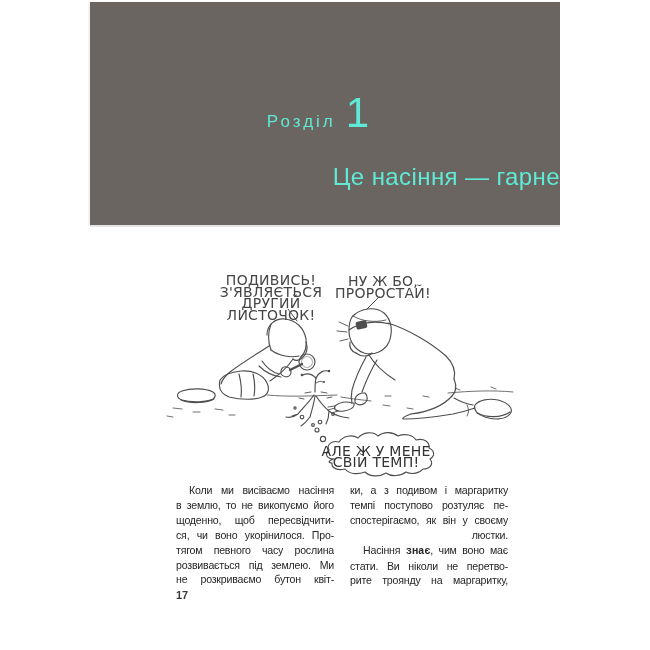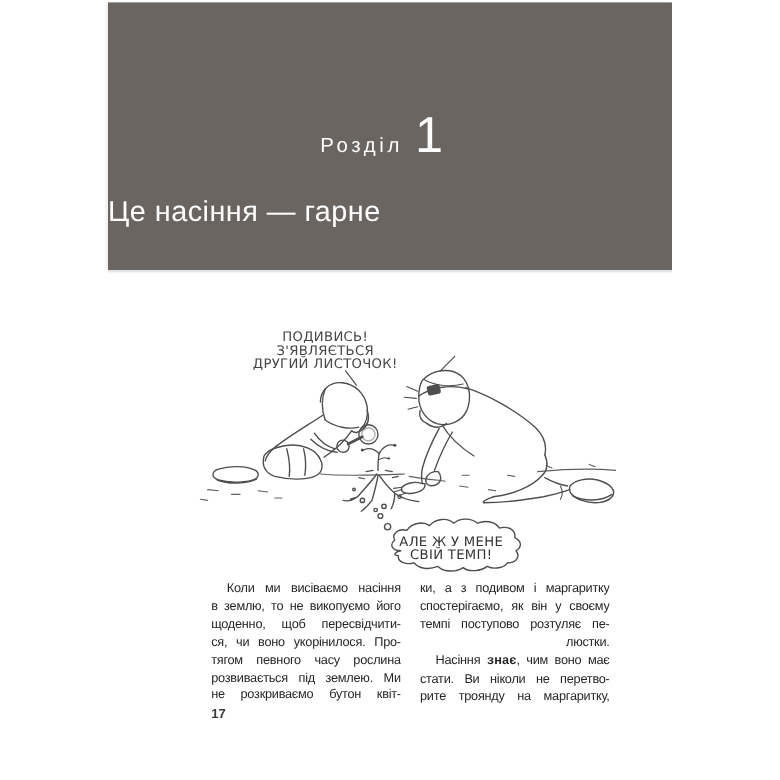--- a/index.html
+++ b/index.html
@@ -10,29 +10,29 @@
 
   
   .chapter-header {
     position:absolute; left:90px; top:2px; width:470px; height:223px;
     background:#6a6561; color:#f3f0ea;
     box-shadow:0 2px 0 rgba(0,0,0,0.10), -2px 0 0 rgba(0,0,0,0.05);
   }
   .chapter-row { position:absolute; top:90px; left:0; width:100%; text-align:center; padding-right:14px; box-sizing:border-box; }
   .chapter-word { font-size:17px; letter-spacing:3px; font-weight:400; line-height:1; vertical-align:baseline; }
   .chapter-num  { font-size:42px; font-weight:300; line-height:1; margin-left:10px; vertical-align:baseline; }
-  .chapter-title { position:absolute; top:161px; left:0; width:100%; text-align:left;
+  .chapter-title { position:absolute; top:161px; left:0; width:100%; text-align:right;
     font-size:24px; font-weight:400; letter-spacing:0.4px; }
 
   
   .figure { position:absolute; left:155px; top:262px; width:370px; height:215px; }
   .figure svg { position:absolute; left:0; top:0; }
   .caption, .bubble-text {
     position:absolute; text-align:center; color:#454545;
-    font-family:"DejaVu Sans",sans-serif; font-size:11px; letter-spacing:0.25px;
+    font-family:"DejaVu Sans",sans-serif; font-size:14px; letter-spacing:0.25px;
   }
   .caption-left  { left:48px;  top:13px;  width:136px; line-height:11.5px; }
   .caption-right { left:180px; top:14px;  width:96px;  line-height:11.5px; }
   .bubble-text   { left:161px; top:184px; width:120px; line-height:11px; color:#333; }
 
   
   .body-text {
     position:absolute; left:176px; top:483px; width:332px;
     display:flex; gap:16px; color:#262626;
     font-size:10.6px; line-height:14.9px; letter-spacing:-0.2px;
@@ -46,21 +46,21 @@
   .page-number {
     position:absolute; left:176px; top:589px; width:332px; 
     font-size:11px; font-weight:bold; color:#3a3a3a;
   }
 </style>
 </head>
 <body>
 
 <div class="page" style="background: rgb(255, 255, 255);">
 
-  <header class="chapter-header" style="background: rgb(106, 101, 97); color: #ffffff;">
+  <header class="chapter-header" style="background: rgb(106, 101, 97); color: #5eead4;">
     <div class="chapter-row">
       <span class="chapter-word">Розділ</span><span class="chapter-num">1</span>
     </div>
     <div class="chapter-title">Це насіння — гарне</div>
   </header>
 
   <div class="figure">
     <svg id="figure-svg" width="370" height="215" viewBox="0 0 370 215" fill="none" stroke="#4e4e4e" stroke-width="1.15" stroke-linecap="round" stroke-linejoin="round">
 
       <g stroke-width="1">
@@ -147,40 +147,44 @@
         <circle cx="168" cy="177" r="2.6" fill="#fff"></circle>
         <path fill="#fff" d="M179,197 C172,197 169,192 174,188 C171,183 177,178 184,180 C188,174 197,172 203,176 C208,170 218,169 223,174 C229,169 238,170 243,174 C250,171 258,173 261,178 C269,176 275,180 274,186 C280,189 280,194 275,197 C279,202 275,207 268,207 C265,211 257,213 251,210 C246,214 236,215 231,211 C225,215 215,215 210,210 C202,213 194,212 190,207 C183,209 176,206 177,201 C172,201 174,198 179,197 Z"></path>
       </g>
     </svg>
 
     <div class="caption caption-left">
       <div>ПОДИВИСЬ!</div>
       <div>З'ЯВЛЯЄТЬСЯ</div>
       <div>ДРУГИЙ ЛИСТОЧОК!</div>
     </div>
+    <div class="caption caption-right">
+      <div>НУ Ж БО,</div>
+      <div>ПРОРОСТАЙ!</div>
+    </div>
     <div class="bubble-text">
       <div>АЛЕ Ж У МЕНЕ</div>
       <div>СВІЙ ТЕМП!</div>
     </div>
   </div>
 
   <main class="body-text">
     <div class="col">
       <div class="line jline ind">Коли ми висіваємо насіння</div>
       <div class="line jline">в землю, то не викопуємо його</div>
       <div class="line jline">щоденно, щоб пересвідчити-</div>
       <div class="line jline">ся, чи воно укорінилося. Про-</div>
       <div class="line jline">тягом певного часу рослина</div>
       <div class="line jline">розвивається під землею. Ми</div>
       <div class="line jline">не розкриваємо бутон квіт-</div>
     </div>
     <div class="col">
       <div class="line jline">ки, а з подивом і маргаритку</div>
+      <div class="line jline">темпі поступово розтуляє пе-</div>
       <div class="line jline">спостерігаємо, як він у своєму</div>
-      <div class="line jline">темпі поступово розтуляє пе-</div>
       <div class="line">люстки.</div>
       <div class="line jline ind"><span>Насіння </span><span class="bold-word">знає</span><span>, чим воно має</span></div>
       <div class="line jline">стати. Ви ніколи не перетво-</div>
       <div class="line jline">рите троянду на маргаритку,</div>
     </div>
   </main>
 
   <div class="page-number">17</div>
 </div>
 

